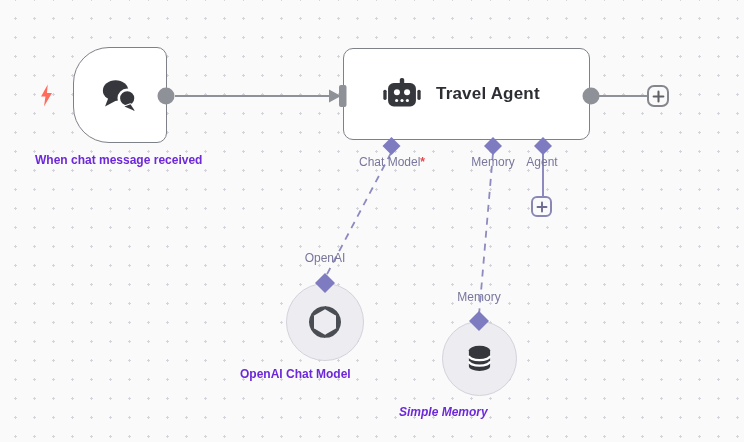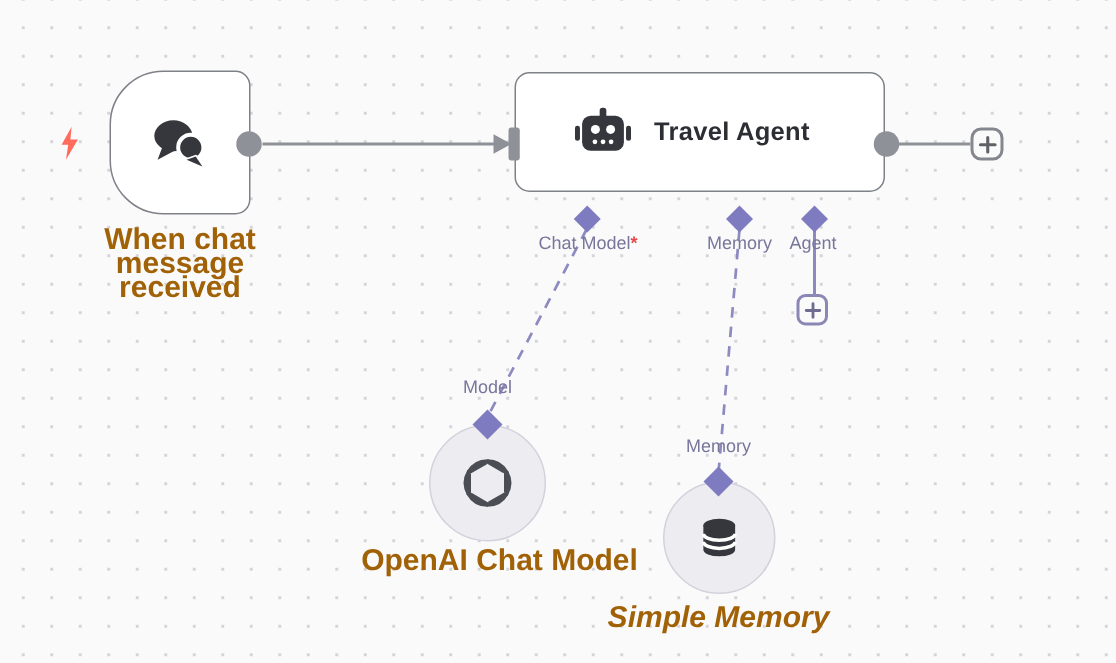--- a/index.html
+++ b/index.html
@@ -8,26 +8,26 @@
     font-family:"Liberation Sans", sans-serif;
     background-color:#fafafb;
     background-image:radial-gradient(circle,#d4d4da 1.1px,transparent 1.3px);
     background-size:19px 19px;background-position:6px 9px;
     position:relative;
   }
   .canvas{position:absolute;inset:0;}
   .node{position:absolute;background:#fff;border:1.8px solid #7f8188;box-sizing:border-box;z-index:2;}
   .trigger-node{left:73px;top:47px;width:94px;height:96px;border-radius:36px 10px 10px 36px;
     display:flex;align-items:center;justify-content:center;}
-  .agent-node{left:343px;top:48px;width:247px;height:80px;border-radius:10px;
+  .agent-node{left:343px;top:48px;width:247px;height:92px;border-radius:10px;
     display:flex;align-items:center;}
   .agent-node .node-icon{margin-left:39px;}
   .agent-title{margin-left:15px;font-size:17px;font-weight:600;color:#2c2e33;letter-spacing:.2px;}
-  .caption{position:absolute;z-index:2;text-align:center;font-size:20px;font-weight:600;
-    color:#a16207;line-height:16px;}
+  .caption{position:absolute;z-index:2;font-size:12px;font-weight:600;
+    color:#6d28d9;line-height:16px;}
   .trigger-caption{left:35px;top:152px;width:170px;}
   .openai-caption{left:240px;top:366px;width:186px;}
   .memory-caption{left:399px;top:404px;width:160px;font-style:italic;}
   .circle-node{position:absolute;border-radius:50%;background:#ededf1;border:1.6px solid #d2d2dc;
     box-sizing:border-box;display:flex;align-items:center;justify-content:center;z-index:2;}
   .openai-node{left:286px;top:283px;width:78px;height:78px;}
   .memory-node{left:442px;top:321px;width:75px;height:75px;}
   .port-label{position:absolute;z-index:4;font-size:12px;color:#78769b;text-align:center;}
   .lbl-chatmodel{left:342px;top:155px;width:100px;}
   .lbl-memory-in{left:453px;top:155px;width:80px;}
@@ -83,21 +83,21 @@
   </div>
   <div class="plus-btn plus-tool">
     <svg width="12" height="12" viewBox="0 0 12 12">
       <path d="M6 1.5 V10.5 M1.5 6 H10.5" stroke="#6e6c91" stroke-width="1.9" stroke-linecap="round" fill="none"></path>
     </svg>
   </div>
 
   <div class="port-label lbl-chatmodel"><span>Chat Model</span><span class="req">*</span></div>
   <div class="port-label lbl-memory-in">Memory</div>
   <div class="port-label lbl-tool">Agent</div>
-  <div class="port-label lbl-model">Model</div>
+  <div class="port-label lbl-model">OpenAI</div>
   <div class="port-label lbl-memory">Memory</div>
 
   <div class="circle-node openai-node">
     <svg width="36" height="36" viewBox="-13 -13 26 26">
       <g stroke="#4b4d54" stroke-width="2.1" fill="none">
         <path d="M 0 -10.4 A 10.4 10.4 0 0 1 9.0 -5.2 L 9.0 4.3"></path>
         <path d="M 0 -10.4 A 10.4 10.4 0 0 1 9.0 -5.2 L 9.0 4.3" transform="rotate(60)"></path>
         <path d="M 0 -10.4 A 10.4 10.4 0 0 1 9.0 -5.2 L 9.0 4.3" transform="rotate(120)"></path>
         <path d="M 0 -10.4 A 10.4 10.4 0 0 1 9.0 -5.2 L 9.0 4.3" transform="rotate(180)"></path>
         <path d="M 0 -10.4 A 10.4 10.4 0 0 1 9.0 -5.2 L 9.0 4.3" transform="rotate(240)"></path>

